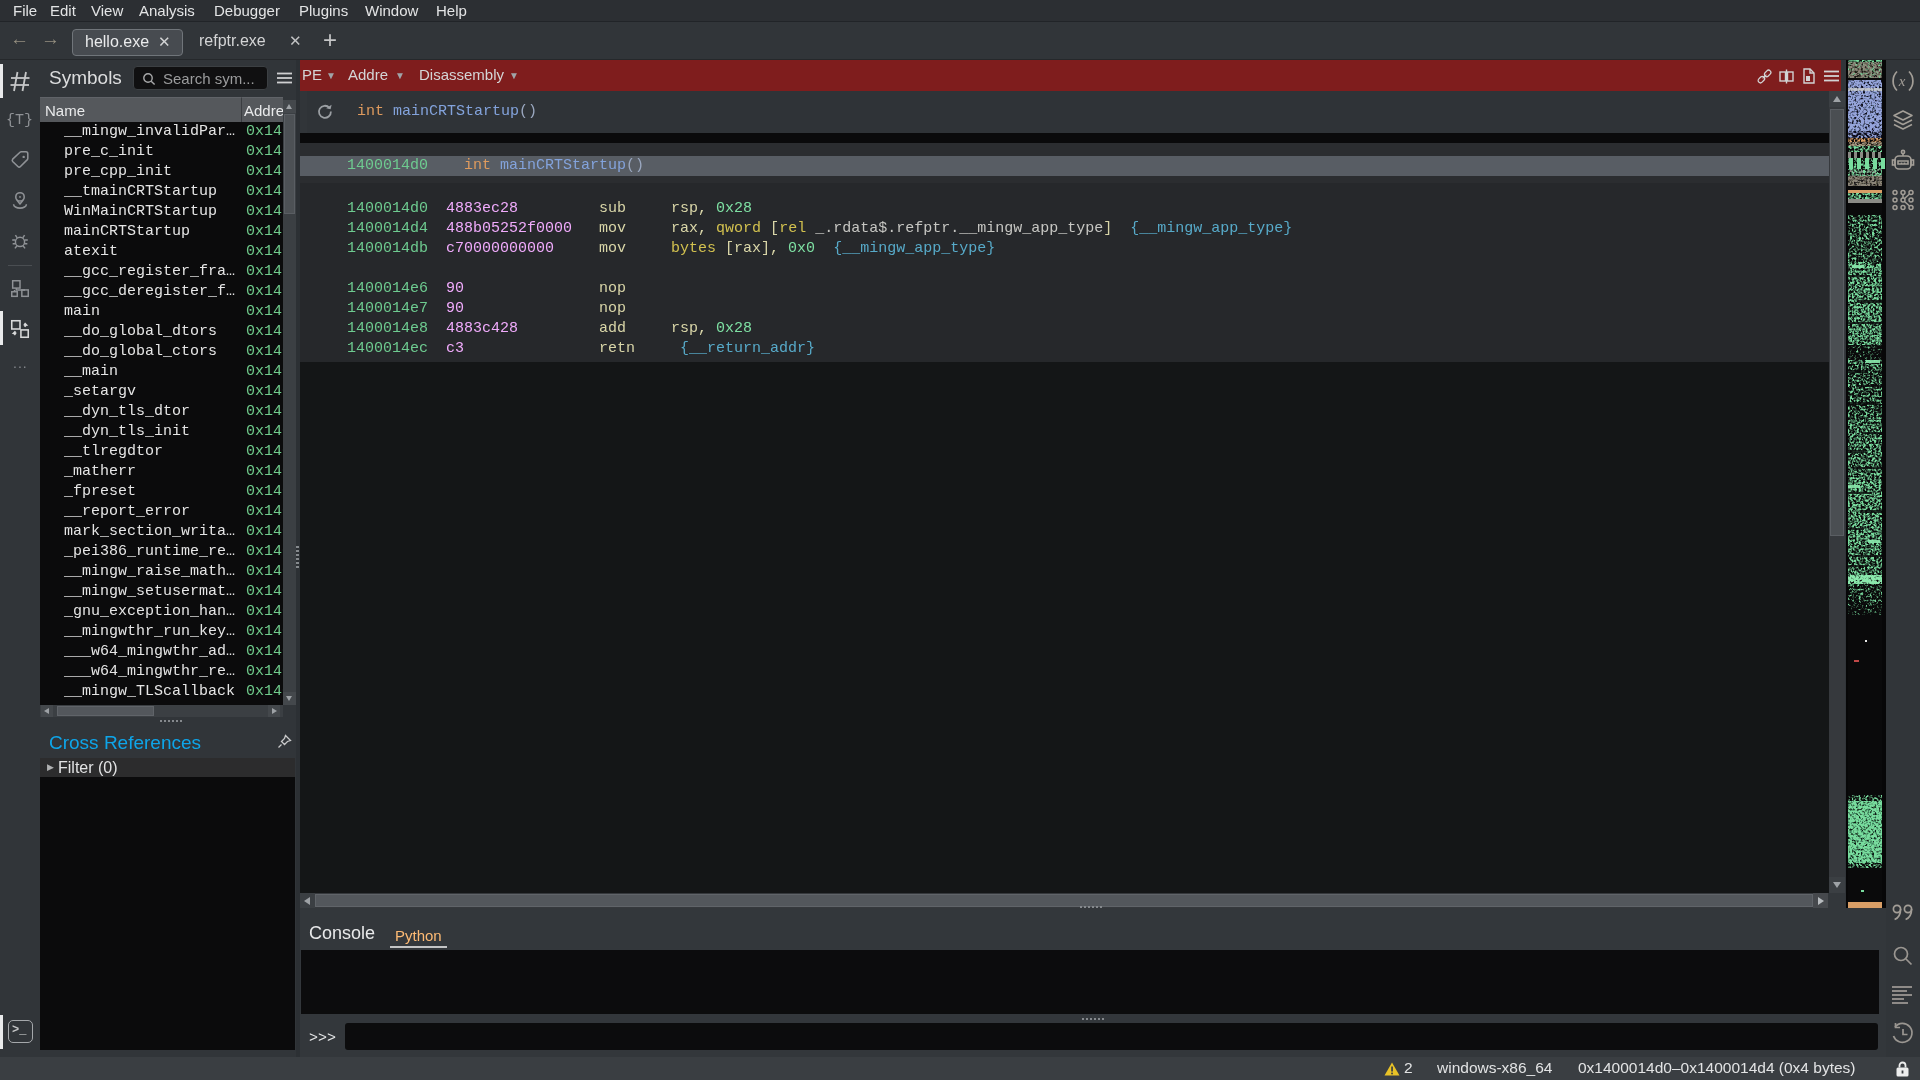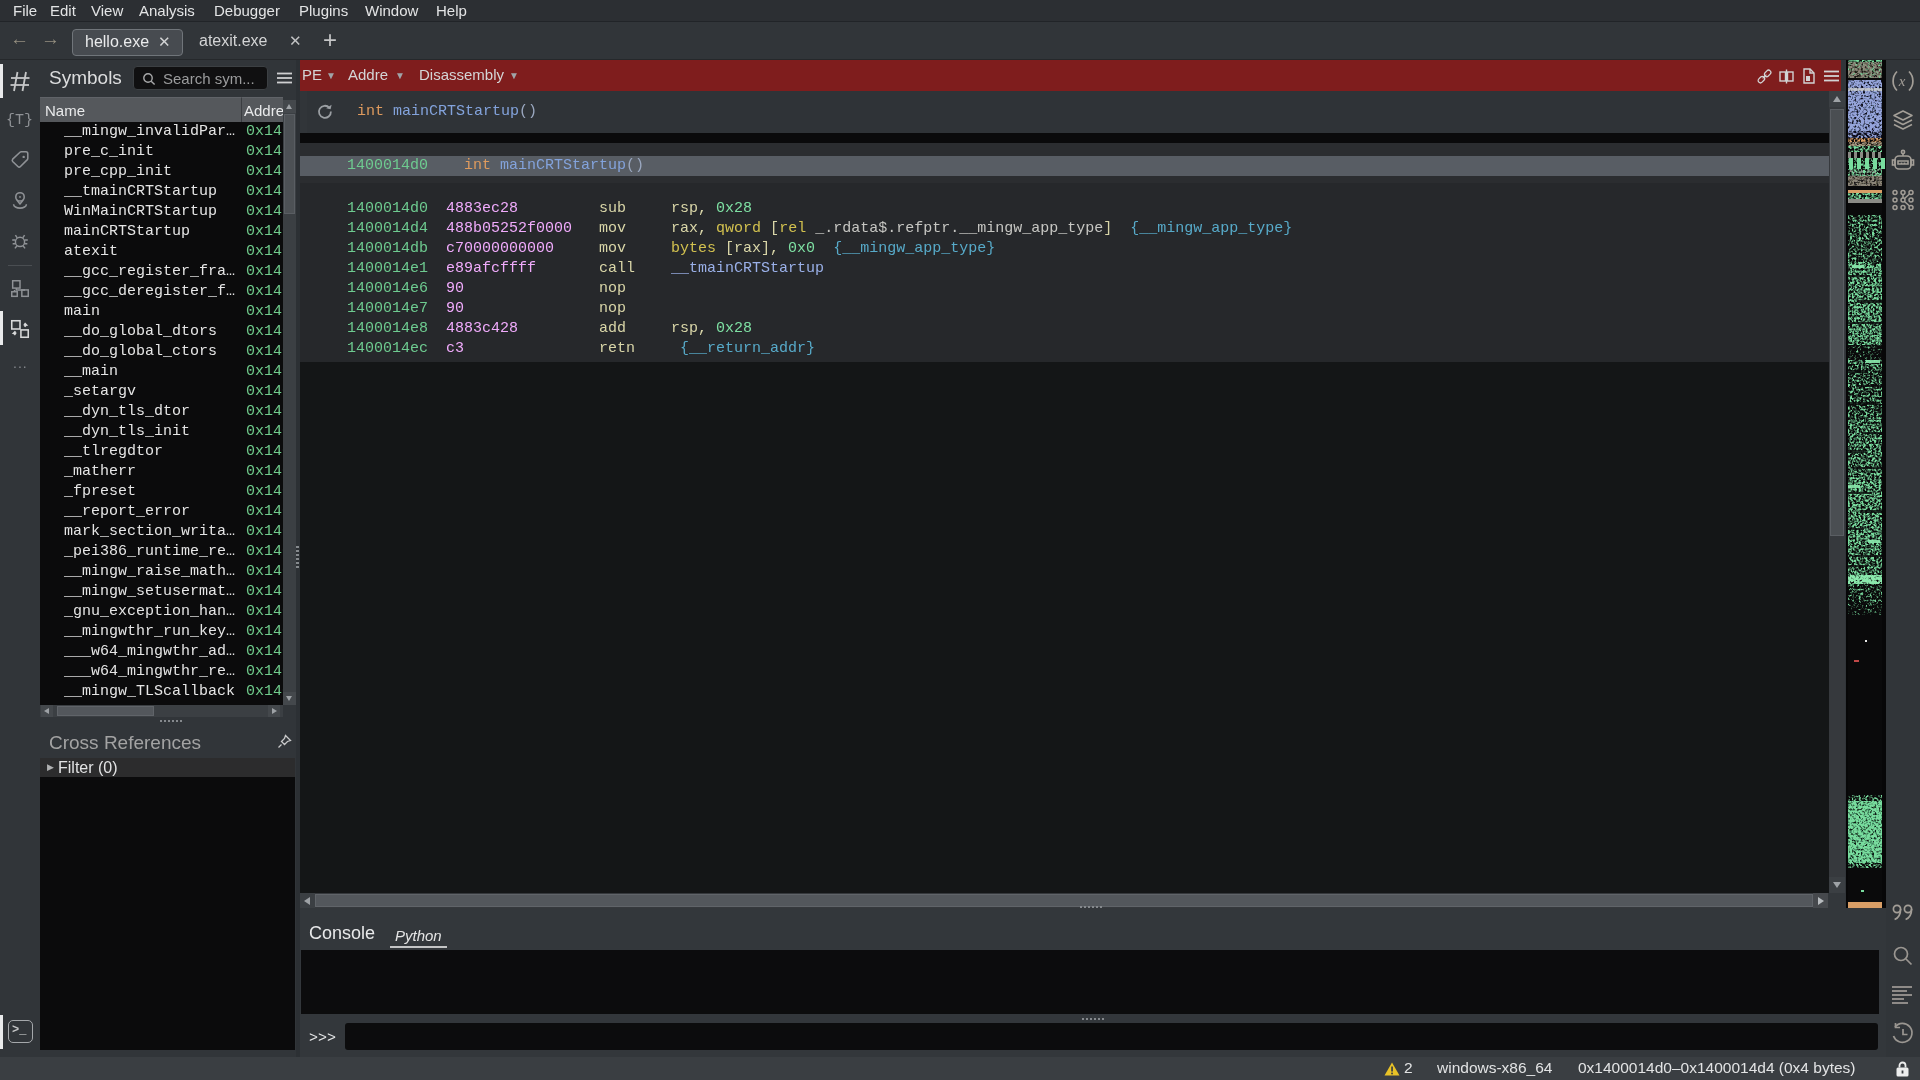--- a/index.html
+++ b/index.html
@@ -36,21 +36,21 @@
 #thead2 { position:absolute; left:201px; top:0; width:42px; height:25px; background:#55585c; border-top:1px solid #606368; border-left:1px solid #3a3d41; }
 #thead .t, #thead2 .t { position:absolute; top:4px; font-size:15px; color:#e9eaeb; }
 #tbody { position:absolute; left:0; top:25px; width:243px; height:583px; background:#0b0b0c; overflow:hidden; }
 .srow { position:absolute; left:0; width:243px; height:20px; font-family:"Liberation Mono",monospace; font-size:15px; }
 .srow .n { position:absolute; left:24px; top:1px; width:176px; color:#e5e5e5; overflow:hidden; white-space:nowrap; text-overflow:ellipsis; }
 .srow .a { position:absolute; left:206px; top:1px; width:37px; color:#6fcb8b; overflow:hidden; white-space:nowrap; }
 
 .sb { background:#3b3f43; }
 
 #xref { left:40px; top:717px; width:256px; height:340px; }
-#xrtitle { position:absolute; left:9px; top:15px; font-size:19px; color:#a3a3a3; }
+#xrtitle { position:absolute; left:9px; top:15px; font-size:19px; color:#0ea5e9; }
 #filterrow { position:absolute; left:0; top:41px; width:255px; height:19px; background:#2c2c2d; }
 #filterrow .tri { position:absolute; left:7px; top:4px; font-size:9px; color:#b0b1b2; }
 #filterrow .lb { position:absolute; left:18px; top:1px; font-size:16px; color:#e2e3e4; }
 #xrblack { position:absolute; left:0; top:60px; width:255px; height:273px; background:#0b0b0c; }
 
 
 #dtoolbar { left:296px; top:60px; width:1545px; height:31px; background:#7f1d1d; }
 #dtoolbar .dd { position:absolute; top:6px; font-size:15px; color:#d4d5d6; }
 #dtoolbar .dt { position:absolute; top:10px; font-size:10px; color:#a0a4a8; }
 #dhead { left:307px; top:91px; width:1529px; height:42px; background:#2f3337; }
@@ -80,21 +80,21 @@
 
 #fmap { left:1846px; top:60px; width:40px; height:848px; background:#070708; }
 
 
 
 #rstrip { left:1886px; top:60px; width:34px; height:1020px; background:#313539; }
 
 
 #console { left:300px; top:908px; width:1586px; height:149px; background:#33373b; }
 #ctab1 { position:absolute; left:9px; top:15px; font-size:18px; color:#e8e9ea; }
-#ctab2 { position:absolute; left:95px; top:19px; font-size:15px; color:#e5e5e5;font-style:italic; }
+#ctab2 { position:absolute; left:95px; top:19px; font-size:15px; color:#fdba74; }
 #cunder { position:absolute; left:90px; top:38px; width:57px; height:2px; background:#c3c4c5; }
 #cout { position:absolute; left:1px; top:42px; width:1578px; height:64px; background:#0c0c0d; }
 #cprompt { position:absolute; left:9px; top:122px; font-family:"Liberation Mono",monospace; font-size:15px; color:#e6e7e8; }
 #cinput { position:absolute; left:45px; top:115px; width:1533px; height:27px; background:#0c0c0d; border-radius:3px; }
 
 
 #statusbar { left:0; top:1057px; width:1920px; height:23px; background:#3a3e42; }
 #statusbar span { position:absolute; top:2px; font-size:15.5px; color:#e2e3e4; }
 
 .dots-h { position:absolute; display:flex; gap:2px; }
@@ -116,21 +116,21 @@
   <span style="left:436px">Help</span>
 </div>
 
 <div class="abs" id="tabbar">
   <span class="navarrow" style="left:10px">←</span>
   <span class="navarrow" style="left:41px">→</span>
   <div id="activetab">
     <span class="lbl">hello.exe</span>
     <span class="tabx" style="left:85px; top:3px">✕</span>
   </div>
-  <span id="tab2lbl">atexit.exe</span>
+  <span id="tab2lbl">refptr.exe</span>
   <span class="tabx" style="left:289px; top:9px; color:#c2c3c4">✕</span>
   <span id="plus">+</span>
 </div>
 
 <div class="abs" id="lstrip">
   <div class="lbar" style="top:4px; height:34px;"></div>
   <div class="lbar" style="top:251px; height:34px;"></div>
   <div class="lbar" style="top:955px; height:34px;"></div>
 
 <svg style="position:absolute;left:8px;top:10px" width="24" height="23" viewBox="0 0 24 23">
@@ -409,21 +409,20 @@
 <div class="abs" id="dgap"></div>
 <div class="abs" id="dstrip1"></div>
 <div class="abs" id="dsel">
     <span class="dline" style="top:0px"><span class="g">1400014d0</span><span class="k">    </span><span class="kw">int</span><span class="fnh"> mainCRTStartup</span><span class="pr">()</span></span>
   </div>
 <div class="abs" id="dstrip2"></div>
 <div class="abs" id="dbody">
 <span class="dline" style="top:16px"><span class="g">1400014d0</span><span class="k">  </span><span class="b">4883ec28         </span><span class="k">sub     </span><span class="k">rsp, </span><span class="num">0x28</span></span>
 <span class="dline" style="top:36px"><span class="g">1400014d4</span><span class="k">  </span><span class="b">488b05252f0000   </span><span class="k">mov     </span><span class="k">rax, </span><span class="y">qword</span><span class="k"> [</span><span class="y">rel</span><span class="k"> </span><span class="sym">_.rdata$.refptr.__mingw_app_type</span><span class="k">]  </span><span class="ann">{__mingw_app_type}</span></span>
 <span class="dline" style="top:56px"><span class="g">1400014db</span><span class="k">  </span><span class="b">c70000000000     </span><span class="k">mov     </span><span class="y">bytes</span><span class="k"> [rax], </span><span class="num">0x0</span><span class="k">  </span><span class="ann">{__mingw_app_type}</span></span>
-<span class="dline" style="top:76px"><span class="g">1400014e1</span><span class="k">  </span><span class="b">e89afcffff       </span><span class="k">call    </span><span class="fn">__tmainCRTStartup</span></span>
 <span class="dline" style="top:96px"><span class="g">1400014e6</span><span class="k">  </span><span class="b">90               </span><span class="k">nop     </span></span>
 <span class="dline" style="top:116px"><span class="g">1400014e7</span><span class="k">  </span><span class="b">90               </span><span class="k">nop     </span></span>
 <span class="dline" style="top:136px"><span class="g">1400014e8</span><span class="k">  </span><span class="b">4883c428         </span><span class="k">add     </span><span class="k">rsp, </span><span class="num">0x28</span></span>
 <span class="dline" style="top:156px"><span class="g">1400014ec</span><span class="k">  </span><span class="b">c3               </span><span class="k">retn    </span><span class="k"> </span><span class="ann">{__return_addr}</span></span>
 </div>
 <div class="abs" id="ddark"></div>
 
 <div class="abs sb" id="dvsb">
 <div style="position:absolute;left:0;top:0;width:16px;height:16px;background:#3b3f43"></div>
 <div style="position:absolute;left:4px;top:5px;width:0;height:0;border-left:4px solid transparent;border-right:4px solid transparent;border-bottom:6px solid #9ea2a6"></div>

